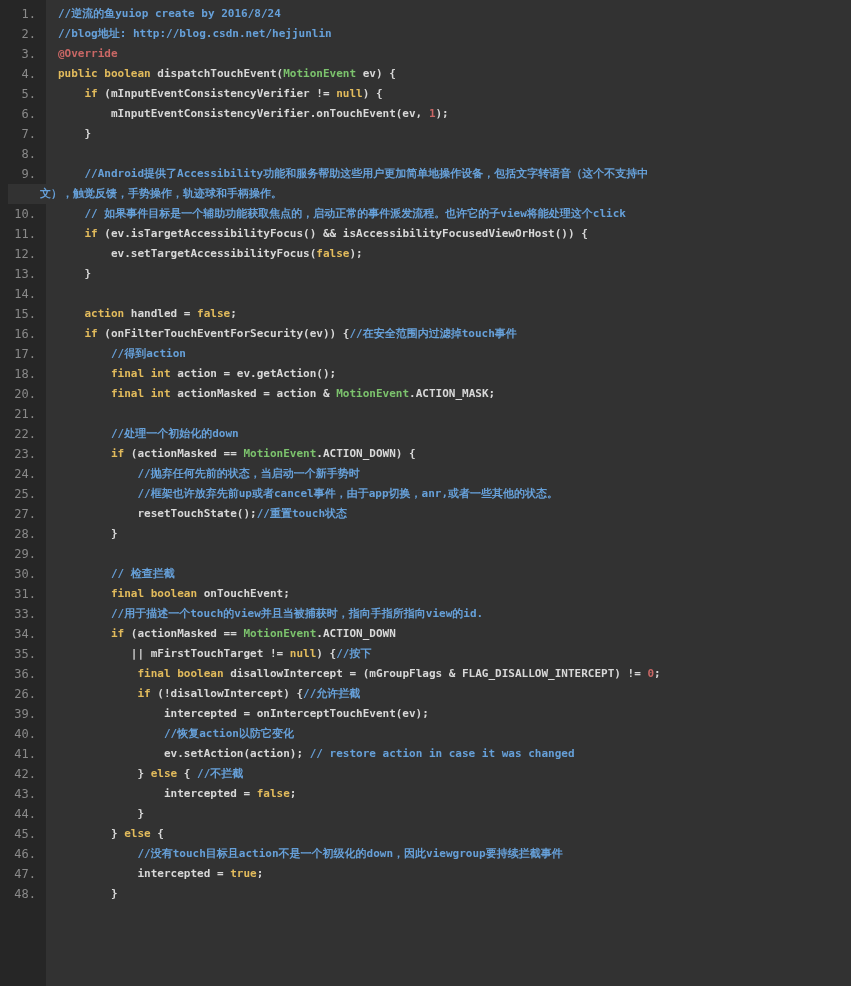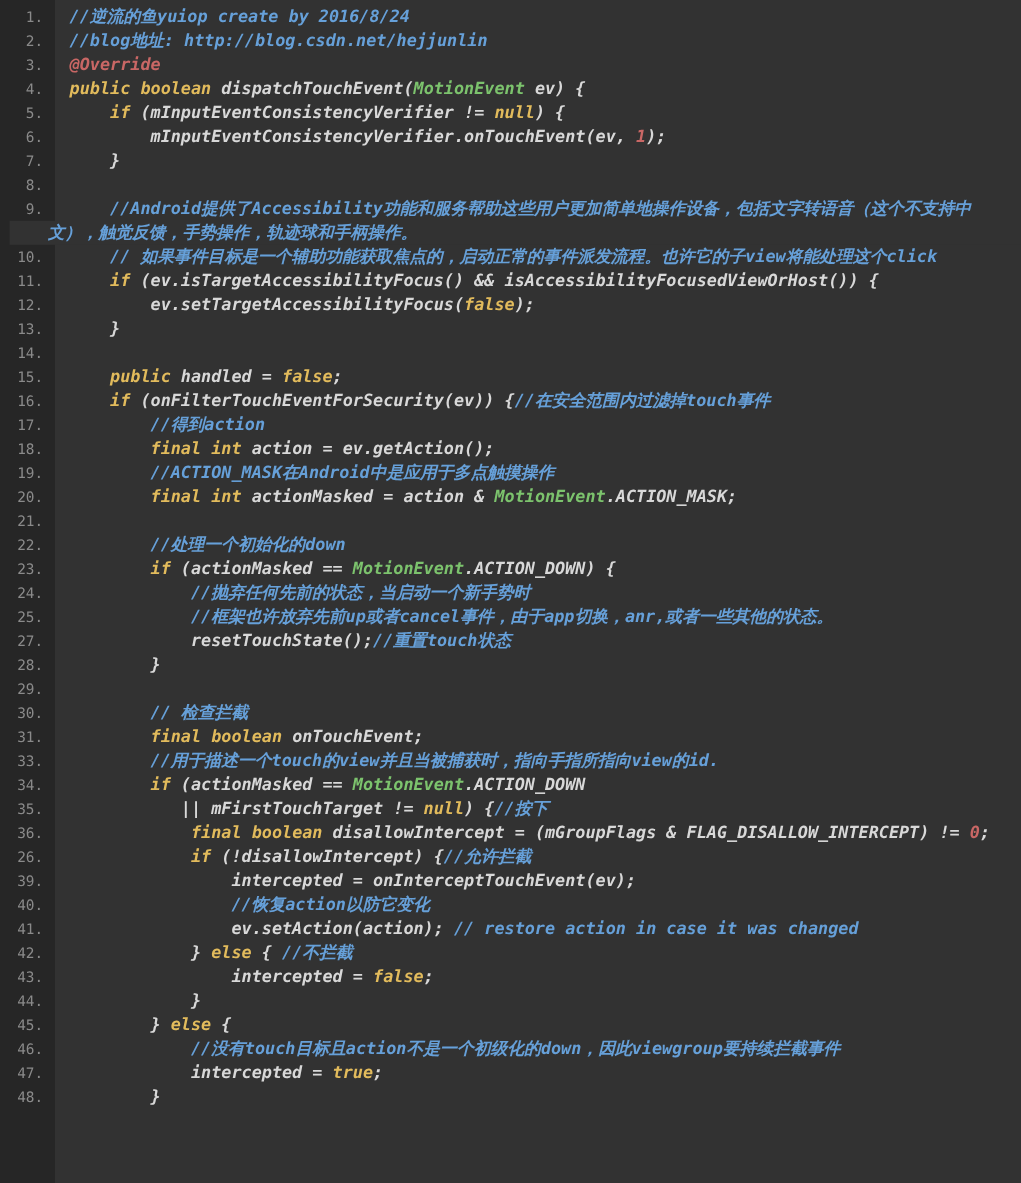--- a/index.html
+++ b/index.html
@@ -40,25 +40,24 @@
     font-size:12px;
     font-weight:normal;
     color:var(--line-num);
     user-select:none;
   }
   .code{
     flex:1 1 auto;
     box-sizing:border-box;
     padding-left:12px;
     white-space:pre;
-    font-size:14px;
+    font-size:11px;
     font-weight:bold;
     color:var(--pl);
     overflow:hidden;
-    font-style:italic;
   }
   .row.wrap .code{
     margin-left:8px;
     padding-left:32px;
     background:var(--editor-bg);
   }
   .seg-pl{color:var(--pl);}
   .seg-cm{color:var(--cm);}
   .seg-kw{color:var(--kw);text-align:right;}
   .seg-an{color:var(--an);}
@@ -123,37 +122,33 @@
     <div class="row">
       <div class="gutter">13.</div>
       <div class="code"><span class="seg-pl">    }</span></div>
     </div>
     <div class="row">
       <div class="gutter">14.</div>
       <div class="code"></div>
     </div>
     <div class="row">
       <div class="gutter">15.</div>
-      <div class="code"><span class="seg-pl">    </span><span class="seg-kw">public</span><span class="seg-pl"> handled = </span><span class="seg-kw">false</span><span class="seg-pl">;</span></div>
+      <div class="code"><span class="seg-pl">    </span><span class="seg-kw">action</span><span class="seg-pl"> handled = </span><span class="seg-kw">false</span><span class="seg-pl">;</span></div>
     </div>
     <div class="row">
       <div class="gutter">16.</div>
       <div class="code"><span class="seg-pl">    </span><span class="seg-kw">if</span><span class="seg-pl"> (onFilterTouchEventForSecurity(ev)) {</span><span class="seg-cm">//在安全范围内过滤掉touch事件</span></div>
     </div>
     <div class="row">
       <div class="gutter">17.</div>
       <div class="code"><span class="seg-pl">        </span><span class="seg-cm">//得到action</span></div>
     </div>
     <div class="row">
       <div class="gutter">18.</div>
       <div class="code"><span class="seg-pl">        </span><span class="seg-kw">final int</span><span class="seg-pl"> action = ev.getAction();</span></div>
-    </div>
-    <div class="row">
-      <div class="gutter">19.</div>
-      <div class="code"><span class="seg-pl">        </span><span class="seg-cm">//ACTION_MASK在Android中是应用于多点触摸操作</span></div>
     </div>
     <div class="row">
       <div class="gutter">20.</div>
       <div class="code"><span class="seg-pl">        </span><span class="seg-kw">final int</span><span class="seg-pl"> actionMasked = action &amp; </span><span class="seg-cls">MotionEvent</span><span class="seg-pl">.ACTION_MASK;</span></div>
     </div>
     <div class="row">
       <div class="gutter">21.</div>
       <div class="code"></div>
     </div>
     <div class="row">

